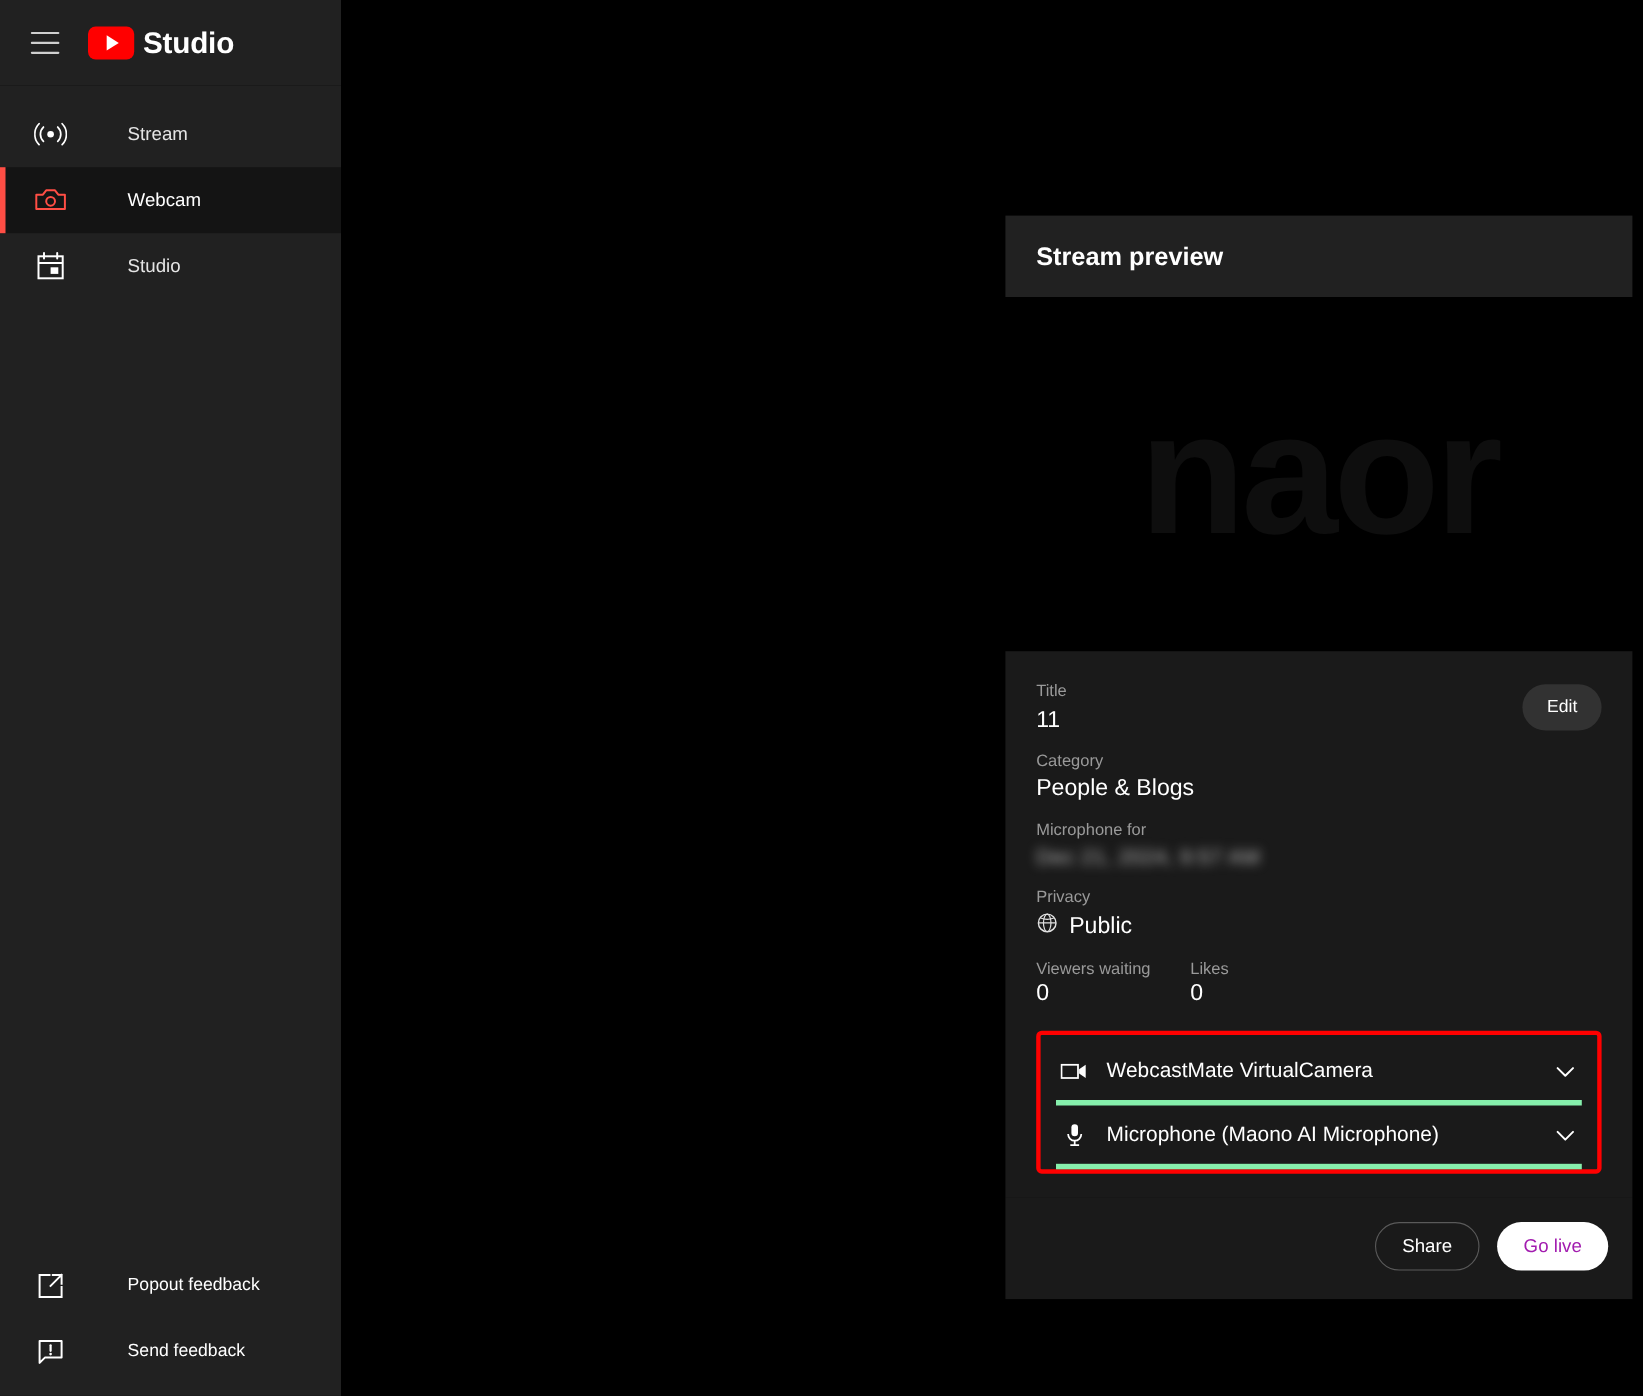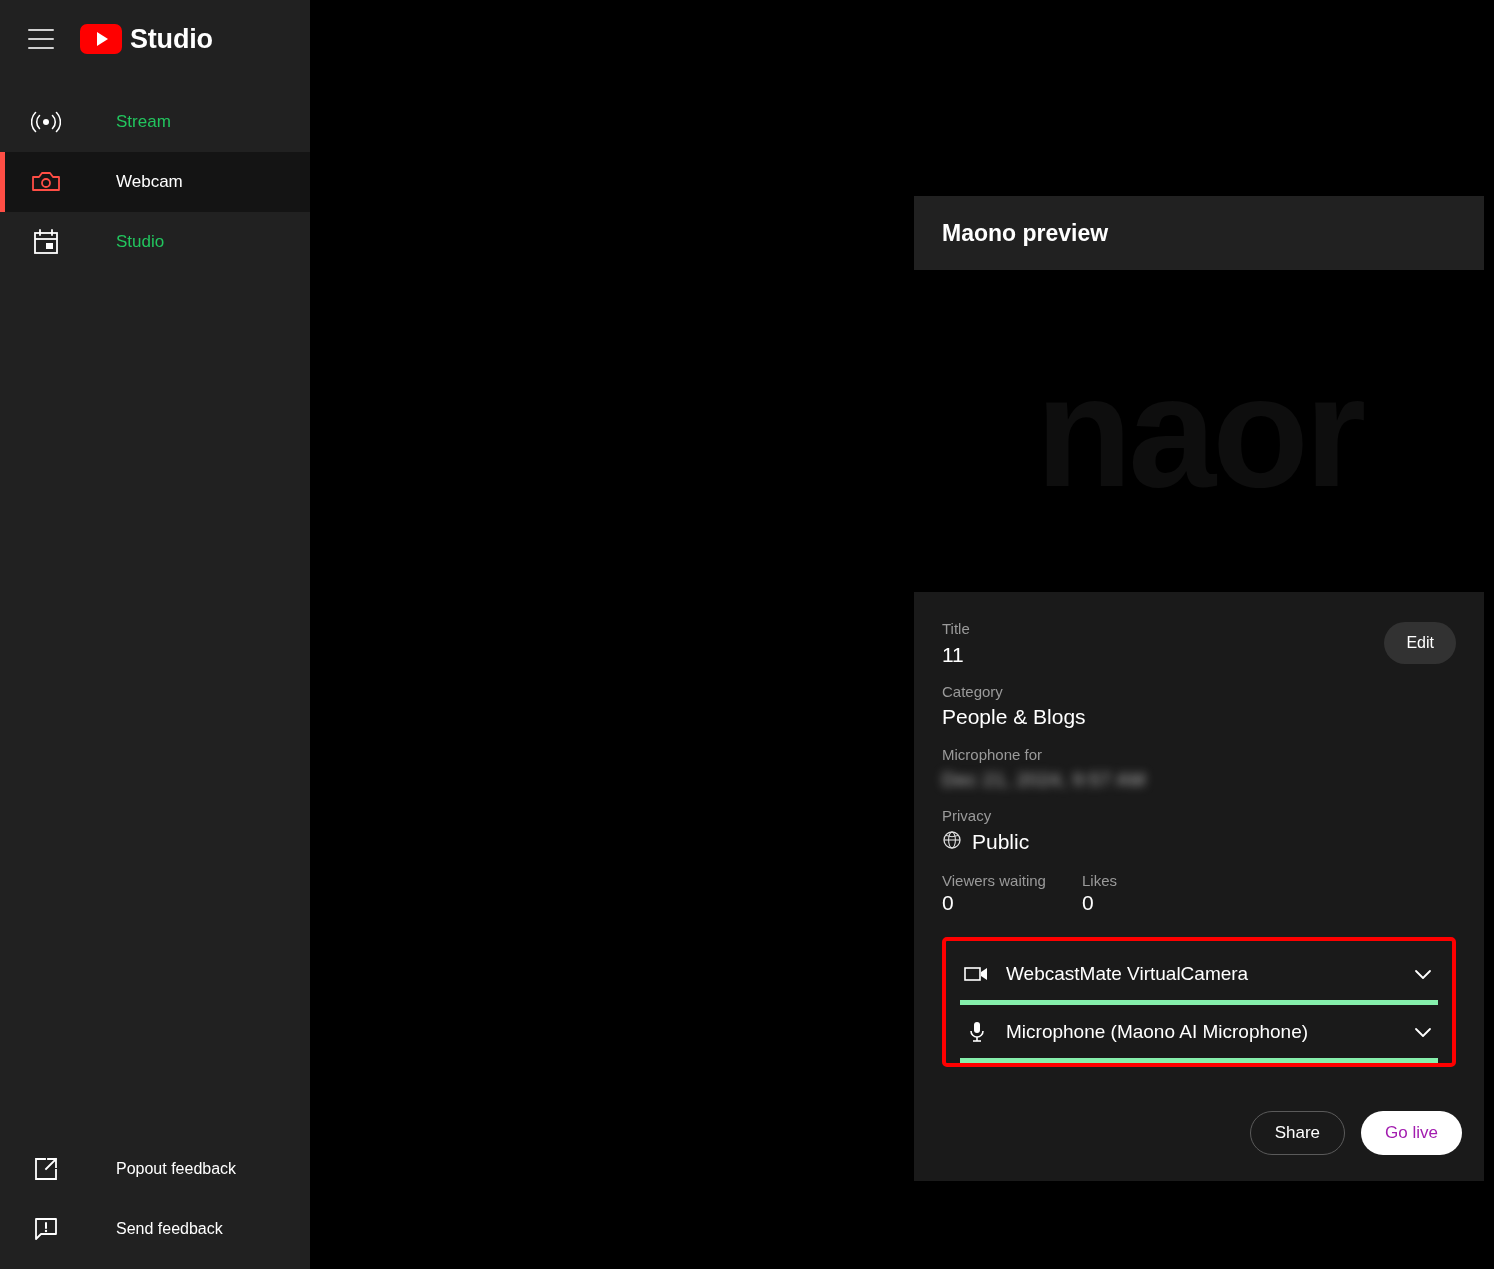--- a/index.html
+++ b/index.html
@@ -49,21 +49,21 @@
     background: #212121;
   }
   .nav-item {
     position: relative;
     height: 60px;
     display: flex; align-items: center;
     padding-left: 28px;
     cursor: pointer;
   }
   .nav-item .ico { width: 36px; display: flex; align-items: center; justify-content: center; flex: none; }
-  .nav-item .lbl { color: #22c55e; font-size: 17px; margin-left: 52px; white-space: nowrap; }
+  .nav-item .lbl { color: #e5e5e5; font-size: 17px; margin-left: 52px; white-space: nowrap; }
   .nav-item.active { background: #141414; }
   .nav-item.active::before {
     content: ""; position: absolute; left: 0; top: 0; bottom: 0;
     width: 5px; background: #FF4E45;
   }
   .nav-item.active .lbl { color: #ffffff; }
 
   .nav-top { position: absolute; top: 14px; left: 0; right: 0; }
 
   .nav-bottom { position: absolute; bottom: 0px; left: 0; right: 0; padding-bottom: 10px; }
@@ -267,21 +267,21 @@
         <span class="lbl">Send feedback</span>
       </div>
     </div>
   </div>
 
   <div class="main">
 
     <div class="right-panel">
 
       <div class="preview-header">
-        <h2>Maono preview</h2>
+        <h2>Stream preview</h2>
       </div>
 
       <div class="preview-stage">
         <div class="watermark">naor</div>
       </div>
 
       <div class="info-card">
         <button class="edit-btn">Edit</button>
 
         <div class="blk">

